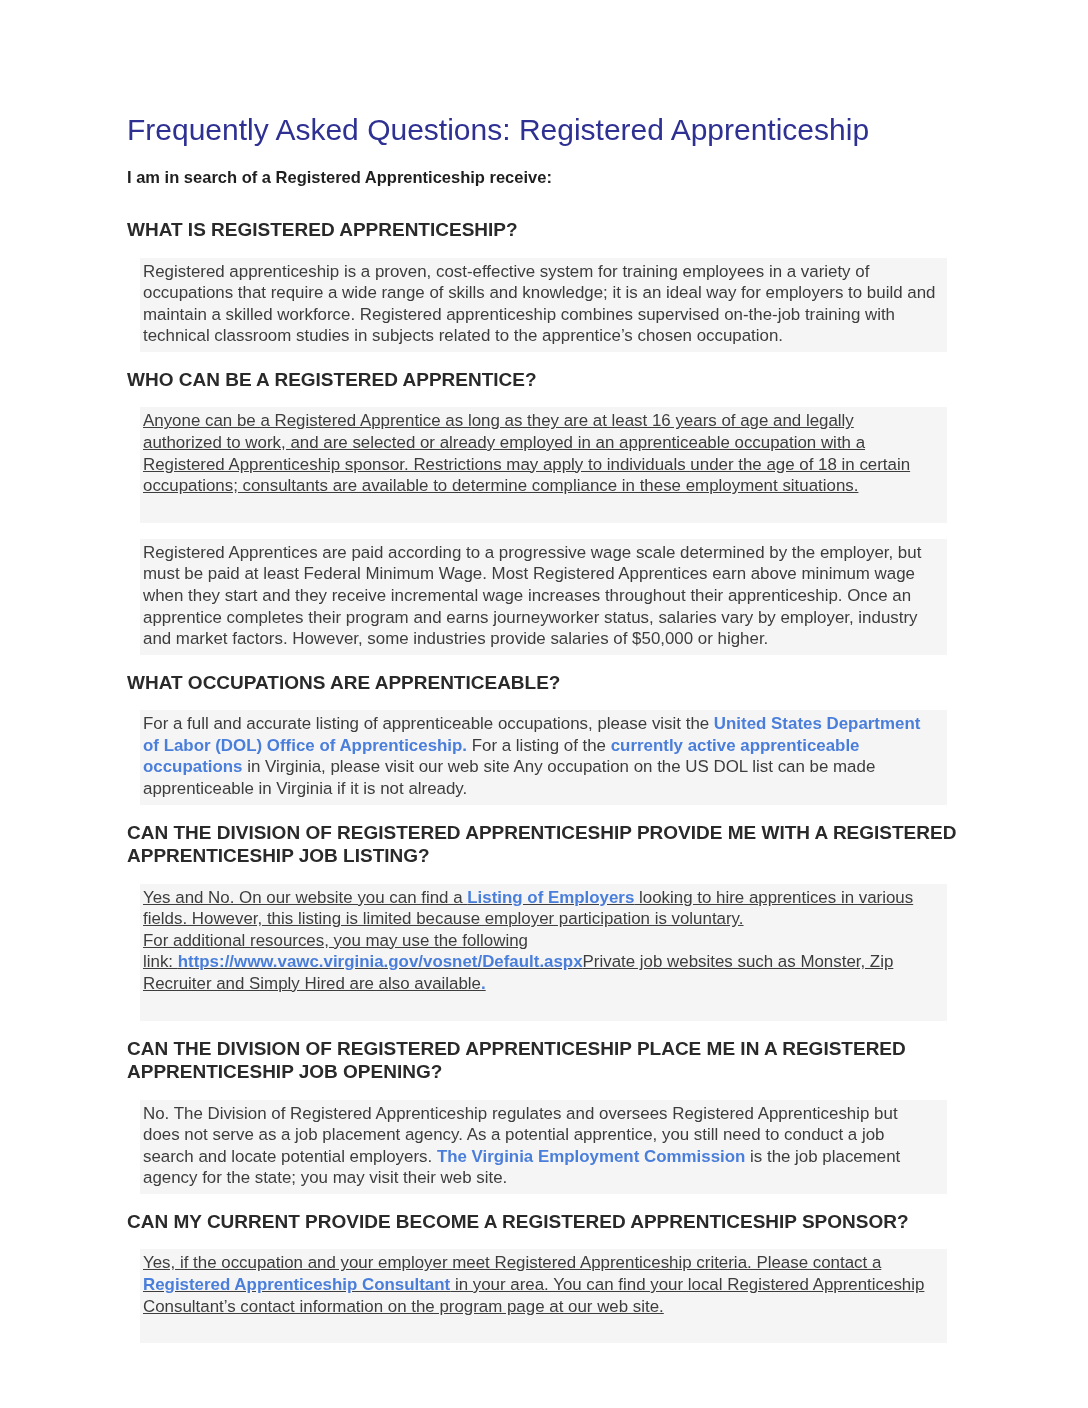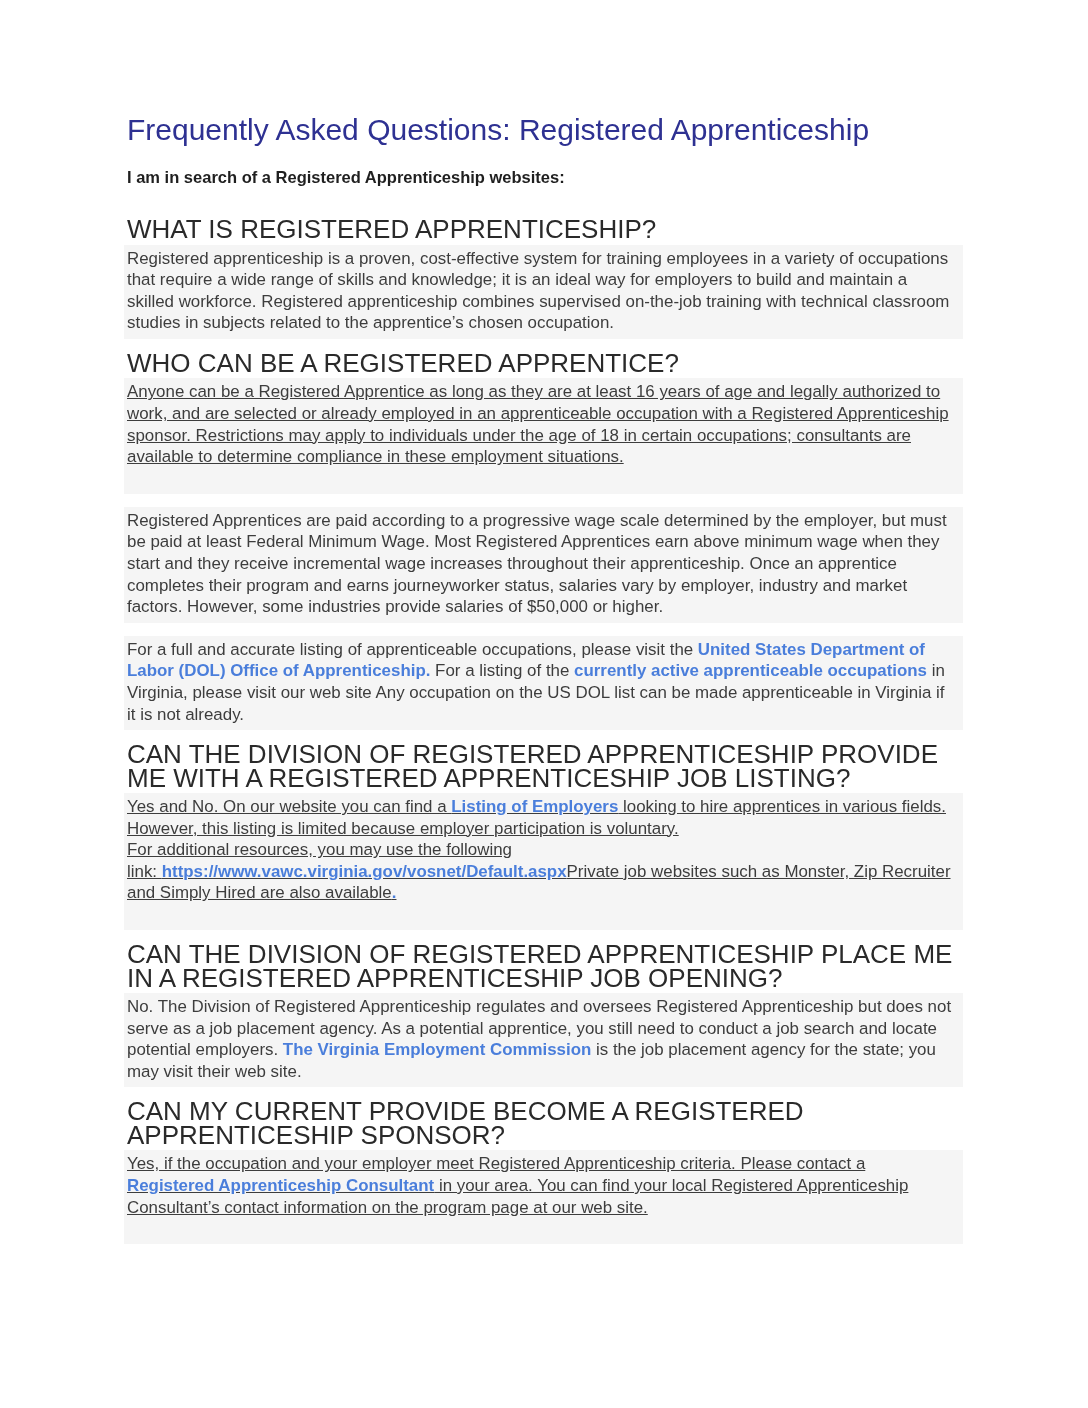--- a/index.html
+++ b/index.html
@@ -38,27 +38,27 @@
     color: var(--subtitle-text, #1f1f1f);
   }
   section.faq-section {
     margin-top: 13px;
   }
   section.faq-section:first-of-type {
     margin-top: 31px;
   }
   h2.section-heading {
     margin: 0 0 3px 3px;
-    font-size: 26px;
+    font-size: 19px;
     line-height: 23.5px;
-    font-weight: 400;
+    font-weight: 700;
     color: var(--heading-text, #2a2a2a);
   }
   p.para {
-    margin: 0;
+    margin: 16px;
     background: var(--highlight-bg, #f5f5f5);
     padding: 3px 11px 5px 3px;
     font-size: 16.9px;
     line-height: 21.6px;
     color: var(--body-text, #3d3d3d);
   }
   p.para.pad-extra {
     padding-bottom: 26px;
     text-decoration: underline;
   }
@@ -68,34 +68,35 @@
     text-decoration: none;
     cursor: pointer;
   }
 </style>
 </head>
 <body>
 
 <div class="page">
   <div class="content">
     <h1 class="page-title">Frequently Asked Questions: Registered Apprenticeship</h1>
-    <p class="intro">I am in search of a Registered Apprenticeship websites:</p>
+    <p class="intro">I am in search of a Registered Apprenticeship receive:</p>
     <div id="sections">
         <section class="faq-section">
           <h2 class="section-heading">WHAT IS REGISTERED APPRENTICESHIP?</h2>
           <p class="para"><span class="doc-text">Registered apprenticeship is a proven, cost-effective system for training employees in a variety of occupations that require a wide range of skills and knowledge; it is an ideal way for employers to build and maintain a skilled workforce. Registered apprenticeship combines supervised on-the-job training with technical classroom studies in subjects related to the apprentice’s chosen occupation.</span></p>
         </section>
         <section class="faq-section">
           <h2 class="section-heading">WHO CAN BE A REGISTERED APPRENTICE?</h2>
           <p class="para pad-extra"><span class="doc-text">Anyone can be a Registered Apprentice as long as they are at least 16 years of age and legally authorized to work, and are selected or already employed in an apprenticeable occupation with a Registered Apprenticeship sponsor. Restrictions may apply to individuals under the age of 18 in certain occupations; consultants are available to determine compliance in these employment situations.</span></p>
         </section>
         <section class="faq-section">
           <p class="para"><span class="doc-text">Registered Apprentices are paid according to a progressive wage scale determined by the employer, but must be paid at least Federal Minimum Wage. Most Registered Apprentices earn above minimum wage when they start and they receive incremental wage increases throughout their apprenticeship. Once an apprentice completes their program and earns journeyworker status, salaries vary by employer, industry and market factors.  However, some industries provide salaries of $50,000 or higher.</span></p>
         </section>
         <section class="faq-section">
+          <h2 class="section-heading">WHAT OCCUPATIONS ARE APPRENTICEABLE?</h2>
           <p class="para"><span class="doc-text">For a full and accurate listing of apprenticeable occupations, please visit the </span><a class="doc-link" href="#">United States Department of Labor (DOL) Office of Apprenticeship.</a><span class="doc-text"> For a listing of the </span><a class="doc-link" href="#">currently active apprenticeable occupations</a><span class="doc-text"> in Virginia, please visit our web site  Any occupation on the US DOL list can be made apprenticeable in Virginia if it is not already.</span></p>
         </section>
         <section class="faq-section">
           <h2 class="section-heading">CAN THE DIVISION OF REGISTERED APPRENTICESHIP PROVIDE ME WITH A REGISTERED APPRENTICESHIP JOB LISTING?</h2>
           <p class="para pad-extra"><span class="doc-text">Yes and No. On our website you can find a </span><a class="doc-link" href="#">Listing of Employers</a><span class="doc-text"> looking to hire apprentices in various fields. However, this listing is limited because employer participation is voluntary.</span><br><span class="doc-text">For additional resources, you may use the following</span><br><span class="doc-text">link: </span><a class="doc-link" href="#">https://www.vawc.virginia.gov/vosnet/Default.aspx</a><span class="doc-text">Private job websites such as Monster, Zip Recruiter and Simply Hired are also available</span><a class="doc-link" href="#">.</a></p>
         </section>
         <section class="faq-section">
           <h2 class="section-heading">CAN THE DIVISION OF REGISTERED APPRENTICESHIP PLACE ME IN A REGISTERED APPRENTICESHIP JOB OPENING?</h2>
           <p class="para"><span class="doc-text">No. The Division of Registered Apprenticeship regulates and oversees Registered Apprenticeship but does not serve as a job placement agency.  As a potential apprentice, you still need to conduct a job search and locate potential employers.  </span><a class="doc-link" href="#">The Virginia Employment Commission</a><span class="doc-text"> is the job placement agency for the state; you may visit their web site.</span></p>
         </section>

